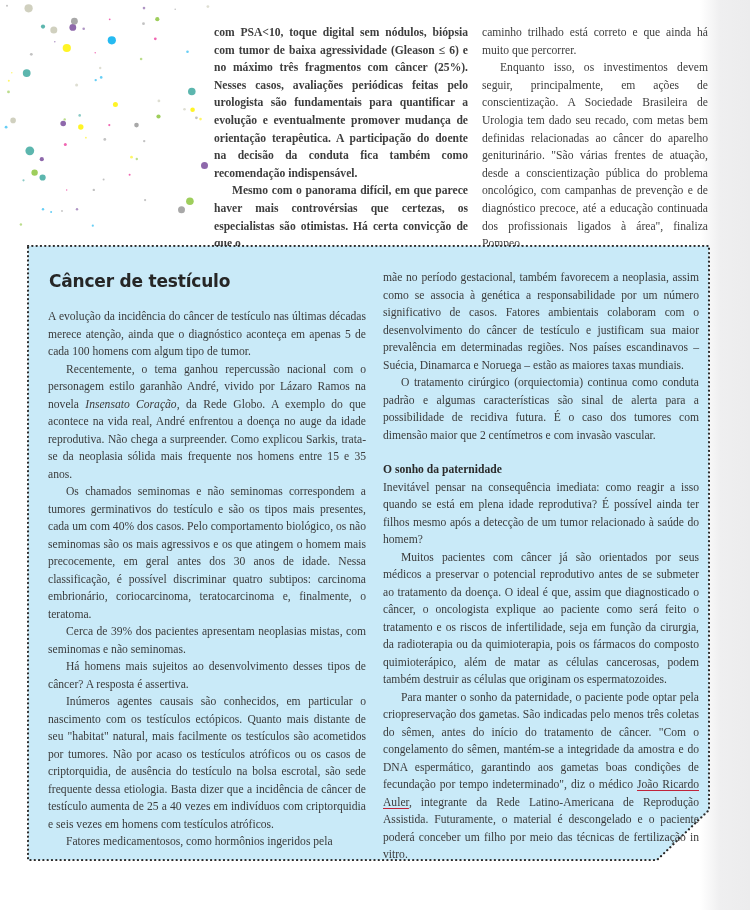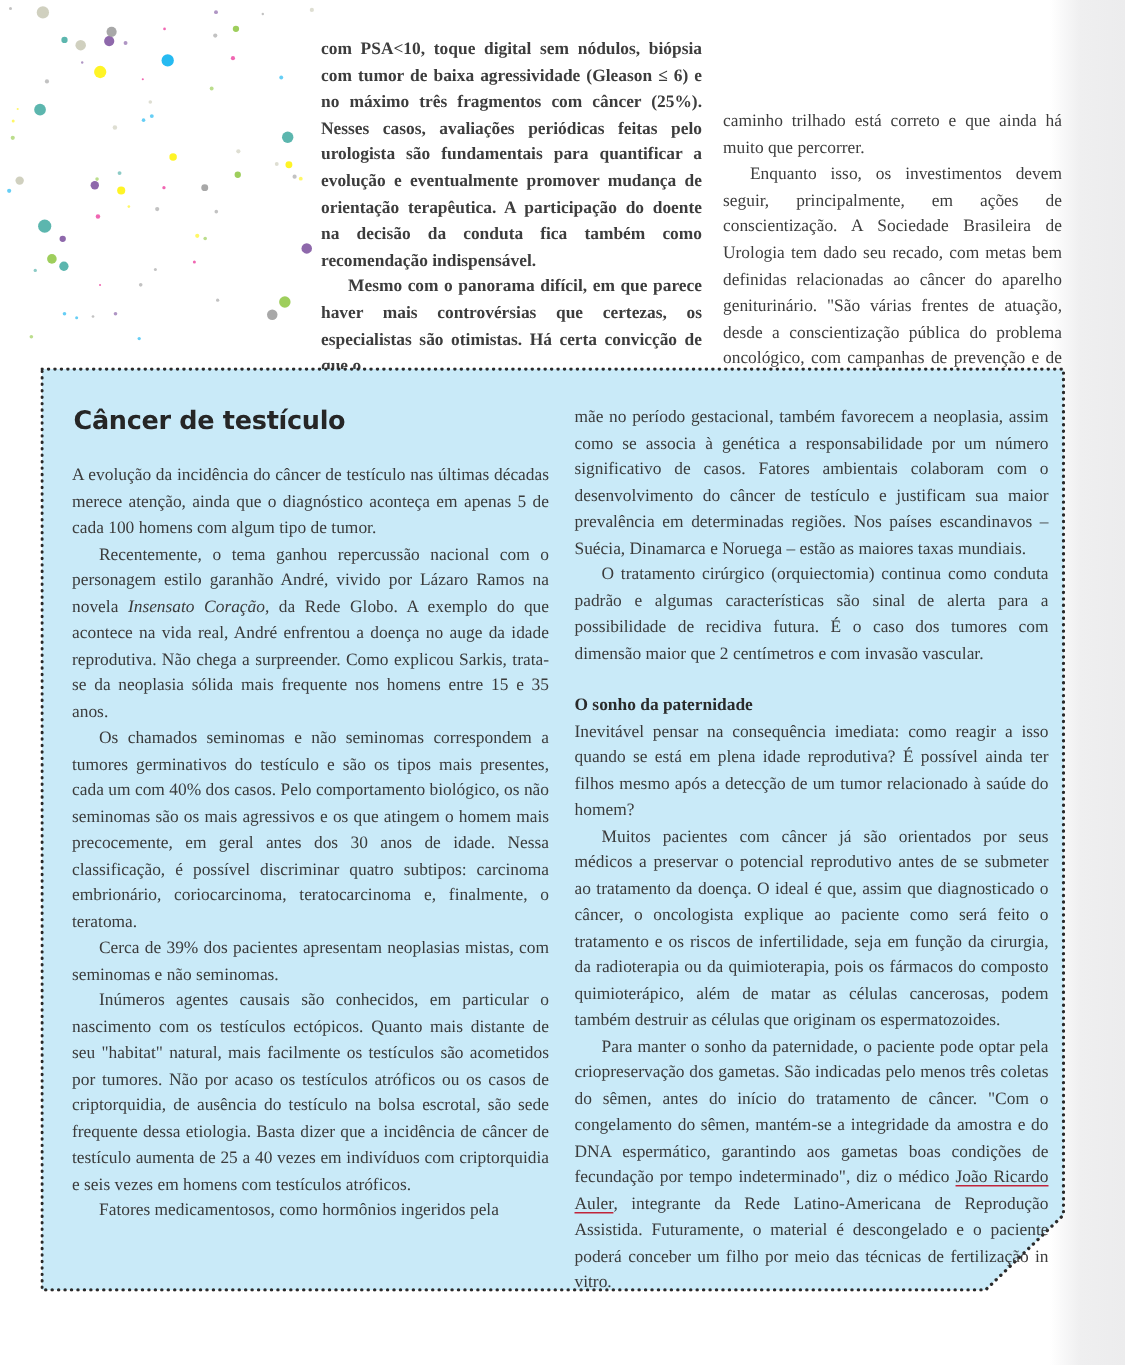--- a/index.html
+++ b/index.html
@@ -14,21 +14,21 @@
     background: linear-gradient(to right, #ffffff 0%, #efeff0 40%, #ececed 100%);
   }
   .dots { position: absolute; left: 0; top: 0; width: 215px; height: 240px; }
   .top-col {
     position: absolute; top: 24px; font-family: "Liberation Serif", serif;
     font-size: 11.6px; line-height: 17.6px; color: #3d3d3d; text-align: justify;
   }
   .top-col p { margin: 0; }
   .top-col p.indent { text-indent: 18px; }
   .col-a { left: 214px; width: 254px; font-weight: bold; }
-  .col-b { left: 482px; width: 226px; margin-top: 48px; }
+  .col-b { left: 482px; width: 226px; }
   .end-mark { display: inline-block; width: 9px; height: 9px; margin-left: 6px; vertical-align: -1px;
     background:
       radial-gradient(circle, #69c3e6 1.6px, transparent 1.8px) 0 0/4.5px 4.5px; }
 
   .box-wrap { position: absolute; left: 27px; top: 245px; width: 683px; height: 616px; }
   .box-svg { position: absolute; left: 0; top: 0; }
   .box-title {
     position: absolute; left: 22px; top: 26px; margin: 0;
     font-family: "DejaVu Sans", "Liberation Sans", sans-serif;
     font-weight: bold; font-size: 17px; color: #262626; letter-spacing: -0.2px;
@@ -145,20 +145,21 @@
     <polygon id="box-poly" points="1,1 682,1 682,565 630,615 1,615" fill="#c9eaf8" stroke="#2b2b2b" stroke-width="2.2" stroke-dasharray="0.1 4.2" stroke-linecap="round"></polygon>
   </svg>
 
   <h2 class="box-title">Câncer de testículo</h2>
 
   <div class="box-col bcol-1">
     <p>A evolução da incidência do câncer de testículo nas últimas décadas merece atenção, ainda que o diagnóstico aconteça em apenas 5 de cada 100 homens com algum tipo de tumor.</p>
     <p class="indent"><span>Recentemente, o tema ganhou repercussão nacional com o personagem estilo garanhão André, vivido por Lázaro Ramos na novela </span><em>Insensato Coração</em><span>, da Rede Globo. A exemplo do que acontece na vida real, André enfrentou a doença no auge da idade reprodutiva. Não chega a surpreender. Como explicou Sarkis, trata-se da neoplasia sólida mais frequente nos homens entre 15 e 35 anos.</span></p>
     <p class="indent">Os chamados seminomas e não seminomas correspondem a tumores germinativos do testículo e são os tipos mais presentes, cada um com 40% dos casos. Pelo comportamento biológico, os não seminomas são os mais agressivos e os que atingem o homem mais precocemente, em geral antes dos 30 anos de idade. Nessa classificação, é possível discriminar quatro subtipos: carcinoma embrionário, coriocarcinoma, teratocarcinoma e, finalmente, o teratoma.</p>
     <p class="indent">Cerca de 39% dos pacientes apresentam neoplasias mistas, com seminomas e não seminomas.</p>
+    <p class="indent">Há homens mais sujeitos ao desenvolvimento desses tipos de câncer? A resposta é assertiva.</p>
     <p class="indent">Inúmeros agentes causais são conhecidos, em particular o nascimento com os testículos ectópicos. Quanto mais distante de seu "habitat" natural, mais facilmente os testículos são acometidos por tumores. Não por acaso os testículos atróficos ou os casos de criptorquidia, de ausência do testículo na bolsa escrotal, são sede frequente dessa etiologia. Basta dizer que a incidência de câncer de testículo aumenta de 25 a 40 vezes em indivíduos com criptorquidia e seis vezes em homens com testículos atróficos.</p>
     <p class="indent">Fatores medicamentosos, como hormônios ingeridos pela</p>
   </div>
 
   <div class="box-col bcol-2">
     <p>mãe no período gestacional, também favorecem a neoplasia, assim como se associa à genética a responsabilidade por um número significativo de casos. Fatores ambientais colaboram com o desenvolvimento do câncer de testículo e justificam sua maior prevalência em determinadas regiões. Nos países escandinavos – Suécia, Dinamarca e Noruega – estão as maiores taxas mundiais.</p>
     <p class="indent">O tratamento cirúrgico (orquiectomia) continua como conduta padrão e algumas características são sinal de alerta para a possibilidade de recidiva futura. É o caso dos tumores com dimensão maior que 2 centímetros e com invasão vascular.</p>
     <div class="gap"></div>
     <p class="subhead">O sonho da paternidade</p>
     <p>Inevitável pensar na consequência imediata: como reagir a isso quando se está em plena idade reprodutiva? É possível ainda ter filhos mesmo após a detecção de um tumor relacionado à saúde do homem?</p>

